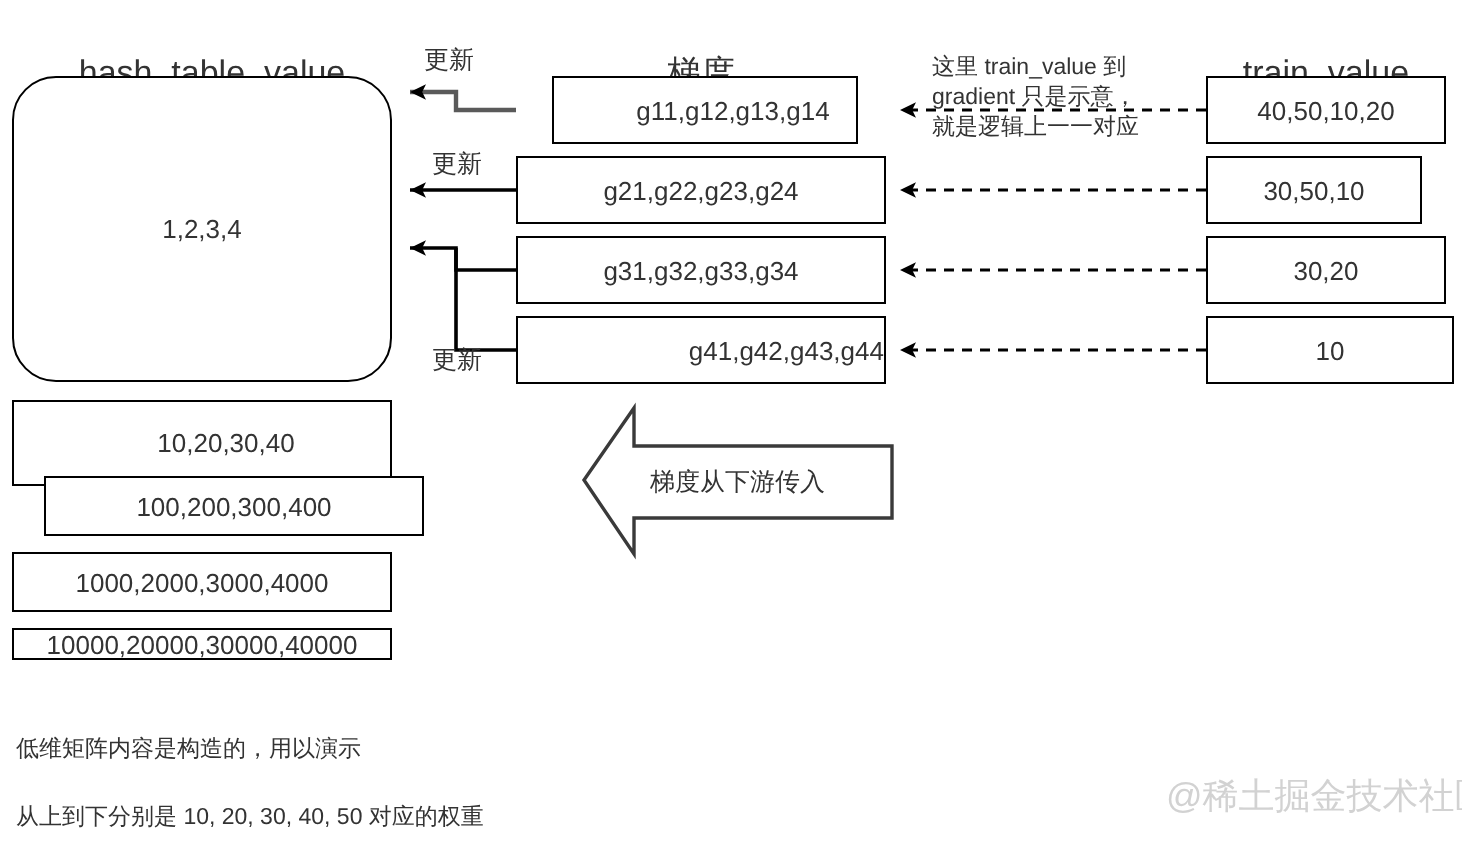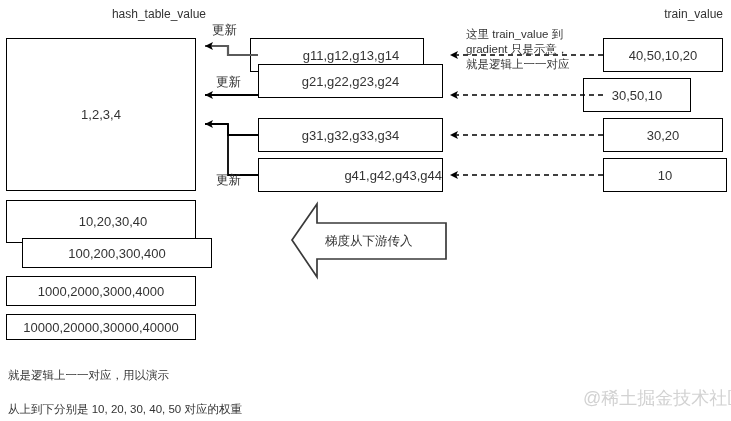--- a/index.html
+++ b/index.html
@@ -20,25 +20,26 @@
   }
   .svg-layer {
     position: absolute;
     left: 0;
     top: 0;
     width: 731px;
     height: 421px;
   }
   .col-title {
     position: absolute;
-    font-size: 12px;
-    color: #333333;
-    white-space: nowrap;
-    text-align: right;
-    line-height: 1;
+    font-size: 17px;
+    color: #333333;
+    white-space: nowrap;
+    text-align: center;
+    line-height: 1;
+    margin-top: 20px;
   }
   .box {
     position: absolute;
     box-sizing: border-box;
     border: 1.6px solid #000000;
     background: #ffffff;
     display: flex;
     align-items: center;
     justify-content: center;
     font-size: 13px;
@@ -93,57 +94,58 @@
     line-height: 1;
   }
 </style>
 </head>
 <body>
 
 <div id="canvas">
 
   <div class="col-title" style="left:6px; top:8px; width:200px;">hash_table_value</div>
 
+  <div class="col-title" style="left:258px; top:8px; width:185px;">梯度</div>
 
   <div class="col-title" style="left:603px; top:8px; width:120px;">train_value</div>
 
-  <div class="big-box" style="left:6px; top:38px; width:190px; height:153px;">
+  <div class="big-box" style="left:6px; top:38px; width:190px; height:153px;border-radius:22px;">
     <span>1,2,3,4</span>
   </div>
 
   <div class="box" style="left:6px; top:200px; width:190px; height:43px;padding-left:24px;">
     <span>10,20,30,40</span>
   </div>
   <div class="box" style="left:22px; top:238px; width:190px; height:30px;">
     <span>100,200,300,400</span>
   </div>
   <div class="box" style="left:6px; top:276px; width:190px; height:30px;">
     <span>1000,2000,3000,4000</span>
   </div>
-  <div class="box" style="left:6px; top:314px; width:190px; height:26px;">
+  <div class="box" style="left:6px; top:314px; width:190px; height:16px;">
     <span>10000,20000,30000,40000</span>
   </div>
 
-  <div class="box" style="left:250px; top:38px; width:174px; height:34px;padding-left:28px;">
+  <div class="box" style="left:276px; top:38px; width:153px; height:34px;padding-left:28px;">
     <span>g11,g12,g13,g14</span>
   </div>
-  <div class="box" style="left:258px; top:64px; width:185px; height:34px;">
+  <div class="box" style="left:258px; top:78px; width:185px; height:34px;">
     <span>g21,g22,g23,g24</span>
   </div>
   <div class="box" style="left:258px; top:118px; width:185px; height:34px;">
     <span>g31,g32,g33,g34</span>
   </div>
   <div class="box" style="left:258px; top:158px; width:185px; height:34px;justify-content:flex-end;">
     <span>g41,g42,g43,g44</span>
   </div>
 
   <div class="box" style="left:603px; top:38px; width:120px; height:34px;">
     <span>40,50,10,20</span>
   </div>
-  <div class="box" style="left:583px; top:78px; width:108px; height:34px;">
+  <div class="box" style="left:603px; top:78px; width:108px; height:34px;">
     <span>30,50,10</span>
   </div>
   <div class="box" style="left:603px; top:118px; width:120px; height:34px;">
     <span>30,20</span>
   </div>
   <div class="box" style="left:603px; top:158px; width:124px; height:34px;">
     <span>10</span>
   </div>
 
   <svg class="svg-layer" viewBox="0 0 731 421">
@@ -193,18 +195,18 @@
   <div class="update-lbl" style="left:212px; top:24px;">更新</div>
   <div class="update-lbl" style="left:216px; top:76px;">更新</div>
   <div class="update-lbl" style="left:216px; top:174px;">更新</div>
 
   <div class="note" style="left:466px; top:5px; width:140px;">这里 train_value 到
 gradient 只是示意，
 就是逻辑上一一对应</div>
 
   <div class="arrow-text" style="left:325px; top:235px;">梯度从下游传入</div>
 
-  <div class="footnote" style="left:8px; top:370px;">就是逻辑上一一对应，用以演示</div>
+  <div class="footnote" style="left:8px; top:370px;">低维矩阵内容是构造的，用以演示</div>
   <div class="footnote" style="left:8px; top:404px;">从上到下分别是 10, 20, 30, 40, 50 对应的权重</div>
 
   <div class="watermark" style="left:583px; top:389px;">@稀土掘金技术社区</div>
 
 </div>
 
 </body></html>

